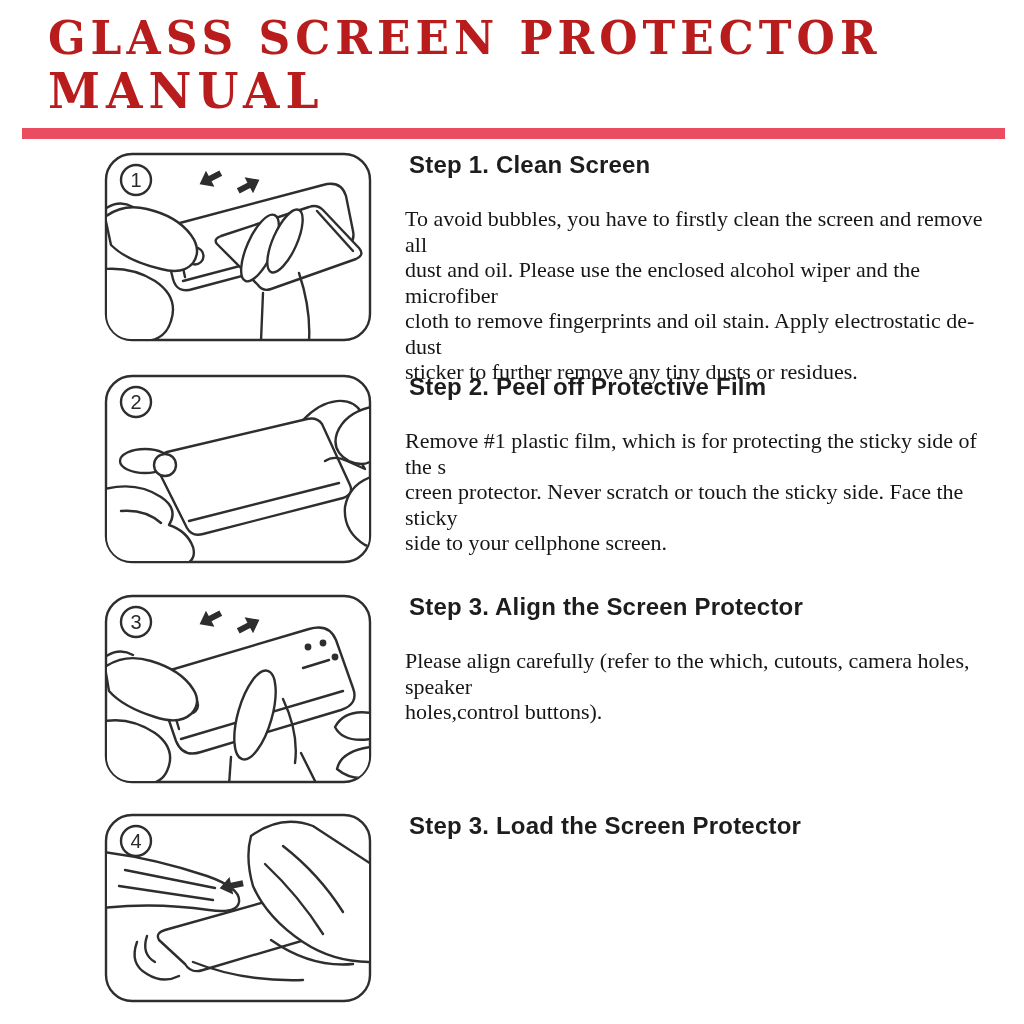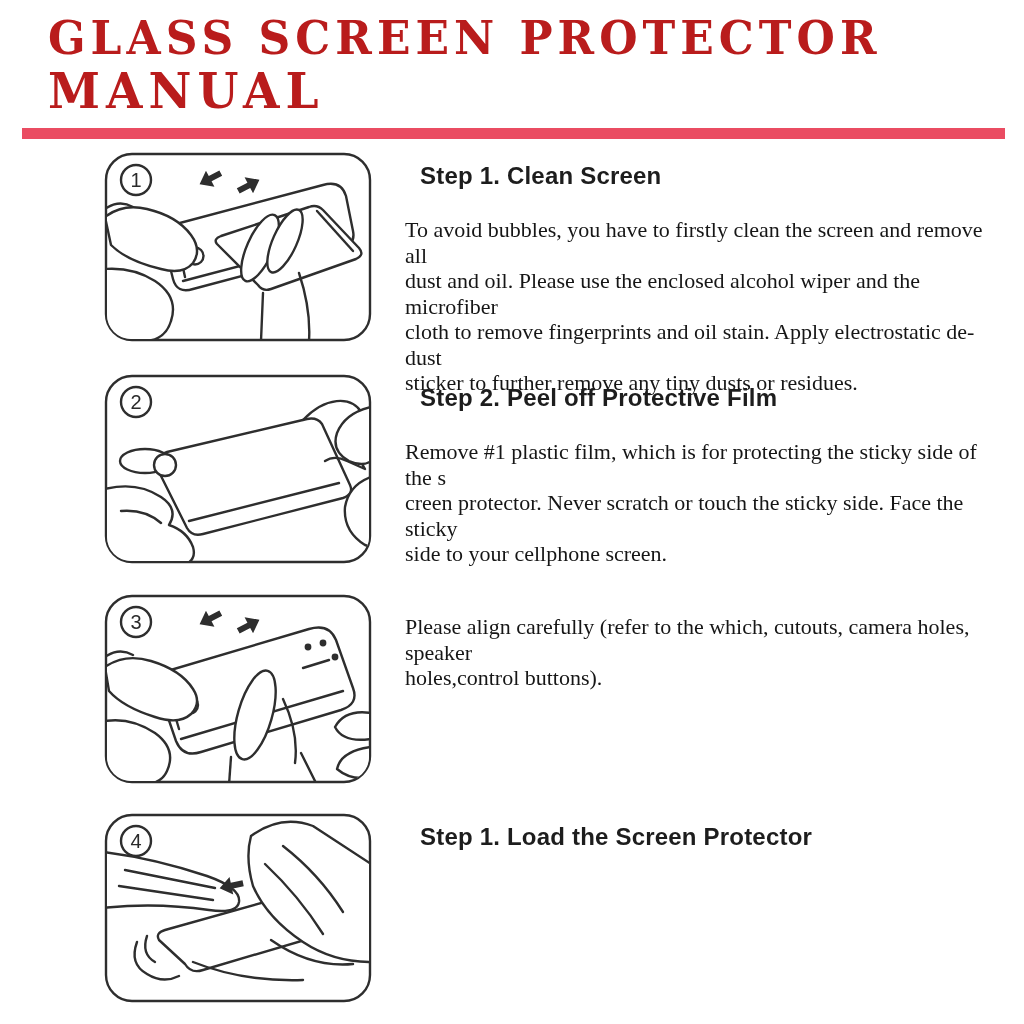--- a/index.html
+++ b/index.html
@@ -20,21 +20,21 @@
   .title-line2{font-size:47px;line-height:1.1;letter-spacing:6px;transform:scaleY(1.04);}
   .divider{
     position:absolute;top:128px;left:22px;width:983px;height:11px;
     background:var(--divider);
   }
   .row{position:absolute;left:0;width:1024px;height:200px;}
   .row1{top:151px;} .row2{top:373px;} .row3{top:593px;} .row4{top:812px;}
   .illus{position:absolute;left:103px;top:0;width:270px;height:192px;}
   .copy{position:absolute;left:405px;top:-5px;width:600px;}
   .step-heading{
-    margin:15px;font-family:"Liberation Sans",sans-serif;font-weight:700;
+    margin:4px;font-family:"Liberation Sans",sans-serif;font-weight:700;
     font-size:24px;line-height:30px;color:#1d1d1d;letter-spacing:0.2px;
   }
   .step-body{
     margin:26px 0 0 0;font-family:"Liberation Serif",serif;
     font-size:22px;line-height:1.16;color:#161616;white-space:pre-line;
   }
   svg .ln{fill:none;stroke:var(--line_art);stroke-width:2.4;stroke-linecap:round;stroke-linejoin:round;}
   svg .fl{fill:#ffffff;stroke:var(--line_art);stroke-width:2.4;stroke-linecap:round;stroke-linejoin:round;}
   svg .solid{fill:var(--line_art);stroke:none;}
   svg .fig-num{font:400 20px "Liberation Sans",sans-serif;fill:#2a2a2a;}
@@ -182,20 +182,21 @@
           <path class="solid" d="M 0 6 L 12 6 L 12 0 L 24 9 L 12 18 L 12 12 L 0 12 Z" transform="translate(131 30) rotate(-28)"></path>
           <path class="solid" d="M 0 6 L 12 6 L 12 0 L 24 9 L 12 18 L 12 12 L 0 12 Z" transform="translate(122 28) rotate(152)"></path>
         </g>
       </g>
       <g>
         <circle class="fl" cx="33" cy="29" r="15"></circle>
         <text class="fig-num" x="33" y="36" text-anchor="middle">3</text>
       </g>
     </svg>
     <div class="copy">
+      <h2 class="step-heading">Step 3. Align the Screen Protector</h2>
       <p class="step-body">Please align carefully (refer to the which, cutouts, camera holes, speaker
 holes,control buttons).</p>
     </div>
   </div>
 
   <div class="row row4">
     <svg class="illus" viewBox="0 0 270 192">
       <defs>
           <clipPath id="clip4">
             <rect x="4" y="4" width="262" height="184" rx="24"></rect>
@@ -223,17 +224,17 @@
         <g>
           <path class="solid" d="M 0 6 L 12 6 L 12 0 L 24 9 L 12 18 L 12 12 L 0 12 Z" transform="translate(142 80) rotate(168)"></path>
         </g>
       </g>
       <g>
         <circle class="fl" cx="33" cy="29" r="15"></circle>
         <text class="fig-num" x="33" y="36" text-anchor="middle">4</text>
       </g>
     </svg>
     <div class="copy">
-      <h2 class="step-heading">Step 1. Load the Screen Protector</h2>
+      <h2 class="step-heading">Step 3. Load the Screen Protector</h2>
     </div>
   </div>
 
 </div>
 
 </body></html>

